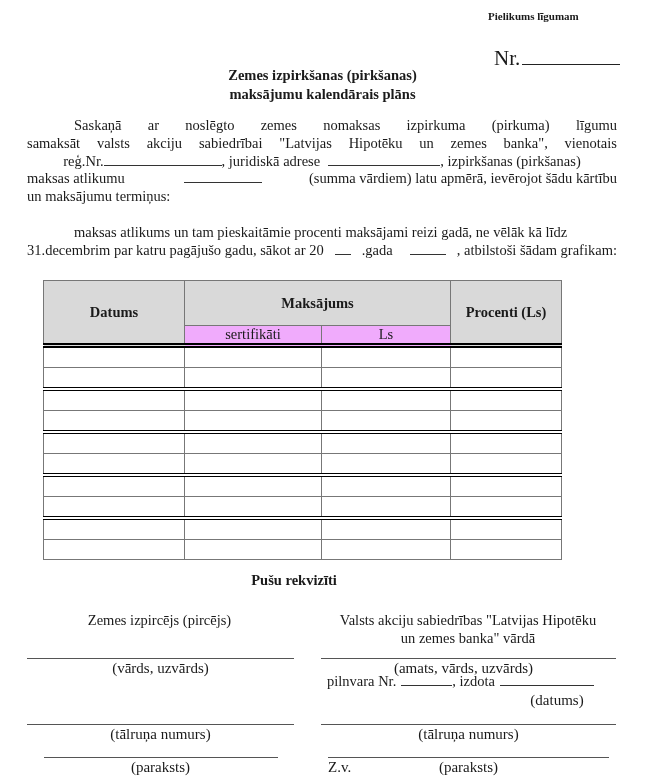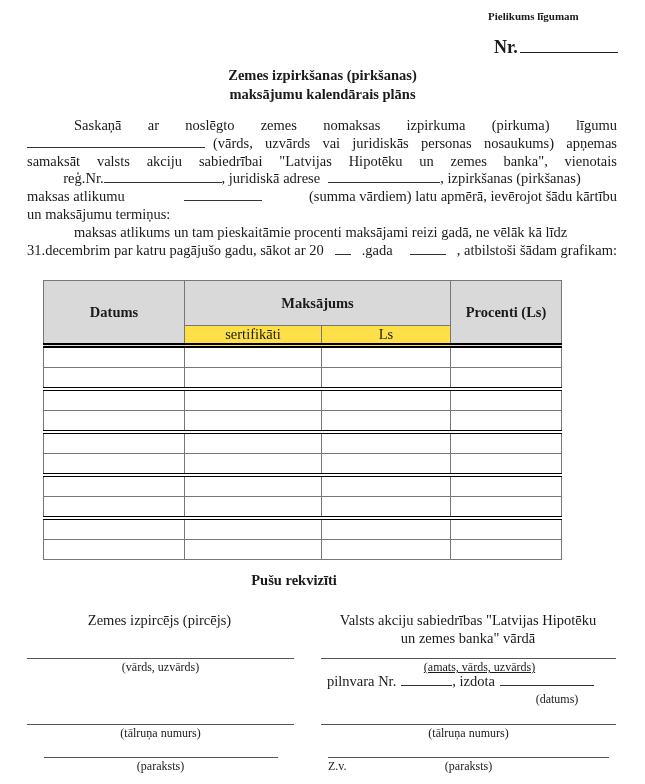--- a/index.html
+++ b/index.html
@@ -5,51 +5,51 @@
   html, body { margin: 0; padding: 0; background: #ffffff; }
   body {
     width: 645px; height: 784px; position: relative; overflow: hidden;
     font-family: "Liberation Serif", "DejaVu Serif", serif;
     color: #1a1a1a; font-size: 14.5px;
   }
   .abs { position: absolute; }
 
   
   #annex { left: 488px; top: 10px; font-size: 11px; font-weight: bold; }
-  #annex-nr { left: 494px; top: 37px; font-size: 18px; font-weight: bold; }
+  #annex-nr { left: 494px; top: 46px; font-size: 21px; font-weight: normal; }
   #annex-nr .uline { display: inline-block; width: 98px; border-bottom: 1.3px solid #222; height: 14px; vertical-align: baseline; margin-left: 2px; }
 
   
   #title { left: 0; width: 645px; top: 66px; text-align: center; font-weight: bold; font-size: 14.5px; line-height: 19px; }
 
   
   .para { left: 27px; width: 590px; font-size: 14.5px; line-height: 17.8px; }
   .line { display: block; height: 17.8px; white-space: nowrap; }
   .ul { display: inline-block; border-bottom: 1px solid #333; height: 12px; vertical-align: baseline; }
 
   
   #pay-table {
     position: absolute; left: 43px; top: 280px; width: 518px;
     border-collapse: collapse; table-layout: fixed;
   }
   #pay-table td, #pay-table th {
     border: 1px solid #777; padding: 0; font-size: 14.5px;
   }
   #pay-table th { background: #d9d9d9; font-weight: bold; }
-  #pay-table th.sub { background: #fde047; font-weight: normal; height: 17px; }
+  #pay-table th.sub { background: #f0abfc; font-weight: normal; height: 17px; }
   #pay-table tr.hdr1 th { height: 44px; }
   #pay-table tr.body td { height: 19px; }
   #pay-table tr.grp-start td { border-top: 4px double #000; }
   #pay-table tr.first-body td { border-top: 5px double #000; }
 
   
   #parties-title { left: 0; width: 588px; top: 572px; text-align: center; font-weight: bold; font-size: 14.5px; }
   .col-head { text-align: center; font-size: 14.5px; line-height: 18px; }
   .sigline { position: absolute; border-top: 1px solid #555; }
-  .caption { position: absolute; text-align: center; font-size: 12px; }
+  .caption { position: absolute; text-align: center; font-size: 15px; }
 </style>
 </head>
 <body>
 
 <div id="annex" class="abs">Pielikums līgumam</div>
 <div id="annex-nr" class="abs">
   <span>Nr.</span><span class="uline"></span>
 </div>
 
 <div id="title" class="abs">
@@ -61,32 +61,20 @@
   <span class="line" style="padding-left:47px; display:flex; justify-content:space-between;" id="p1l1">
       <span>Saskaņā</span>
       <span>ar</span>
       <span>noslēgto</span>
       <span>zemes</span>
       <span>nomaksas</span>
       <span>izpirkuma</span>
       <span>(pirkuma)</span>
       <span>līgumu</span>
     </span>
-  <span class="line" style="display:flex; justify-content:space-between;">
-    <span class="ul" style="width:178px;"></span>
-    <span style="flex:1; margin-left:8px; display:flex; justify-content:space-between;" id="p1l2">
-        <span>(vārds,</span>
-        <span>uzvārds</span>
-        <span>vai</span>
-        <span>juridiskās</span>
-        <span>personas</span>
-        <span>nosaukums)</span>
-        <span>apņemas</span>
-      </span>
-  </span>
   <span class="line" style="display:flex; justify-content:space-between;" id="p1l3">
       <span>samaksāt</span>
       <span>valsts</span>
       <span>akciju</span>
       <span>sabiedrībai</span>
       <span>"Latvijas</span>
       <span>Hipotēku</span>
       <span>un</span>
       <span>zemes</span>
       <span>banka",</span>
@@ -209,21 +197,21 @@
 </div>
 
 <div class="sigline" style="left:27px; width:267px; top:658px;"></div>
 <div class="caption" style="left:27px; width:267px; top:660px;">(vārds, uzvārds)</div>
 <div class="sigline" style="left:27px; width:267px; top:724px;"></div>
 <div class="caption" style="left:27px; width:267px; top:726px;">(tālruņa numurs)</div>
 <div class="sigline" style="left:44px; width:234px; top:757px;"></div>
 <div class="caption" style="left:27px; width:267px; top:759px;">(paraksts)</div>
 
 <div class="sigline" style="left:321px; width:295px; top:658px;"></div>
-<div class="caption" style="left:332px; width:295px; top:660px;text-decoration:underline;">(amats, vārds, uzvārds)</div>
+<div class="caption" style="left:316px; width:295px; top:660px;">(amats, vārds, uzvārds)</div>
 <div class="abs" style="left:327px; top:673px; font-size:14.5px; display:flex; align-items:baseline;">
   <span>pilnvara Nr.</span>
   <span class="ul" style="width:51px; margin-left:5px;"></span>
   <span>, izdota</span>
   <span class="ul" style="width:94px; margin-left:5px;"></span>
 </div>
 <div class="caption" style="left:527px; width:60px; top:692px;">(datums)</div>
 <div class="sigline" style="left:321px; width:295px; top:724px;"></div>
 <div class="caption" style="left:321px; width:295px; top:726px;">(tālruņa numurs)</div>
 <div class="sigline" style="left:328px; width:281px; top:757px;"></div>

